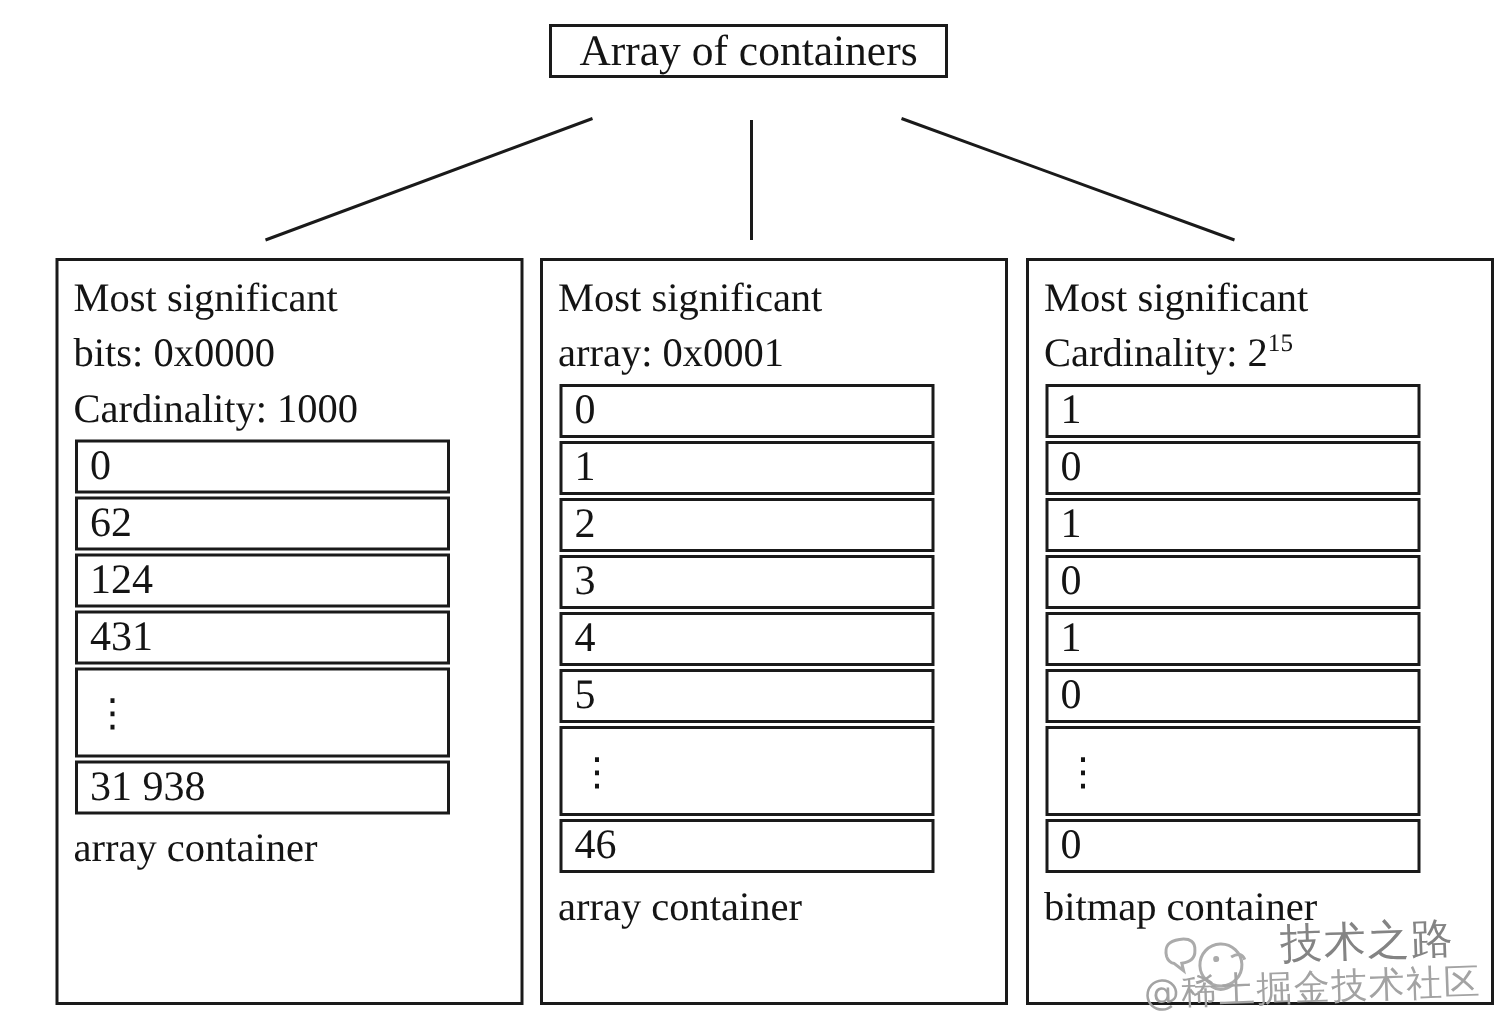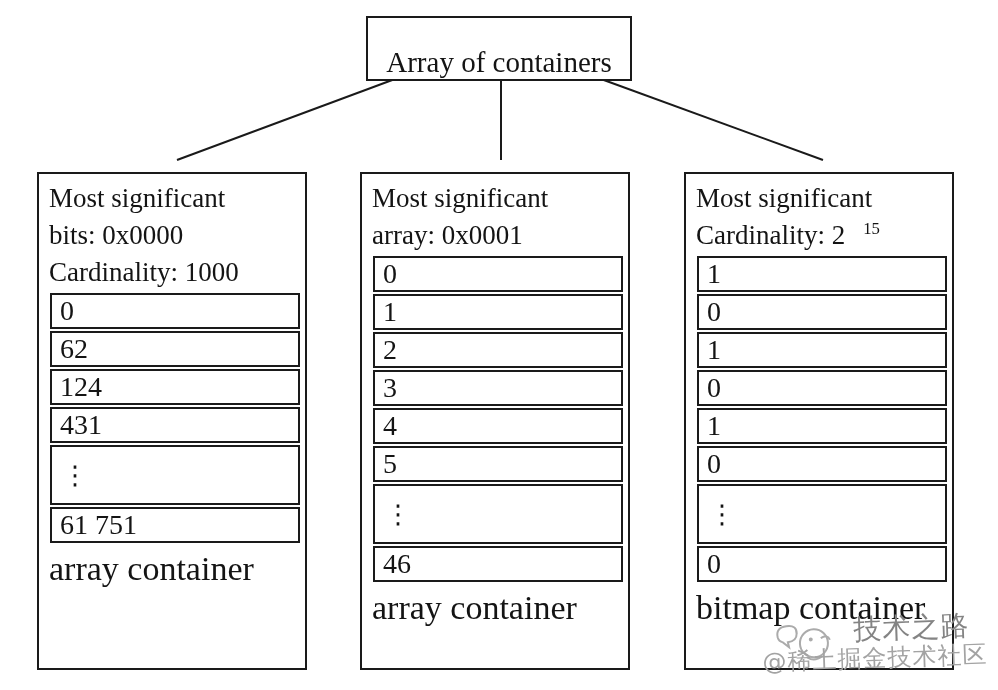--- a/index.html
+++ b/index.html
@@ -8,50 +8,50 @@
     width: 998px;
     height: 690px;
     background: #ffffff;
     font-family: "Liberation Serif", "DejaVu Serif", serif;
     color: #141414;
     overflow: hidden;
   }
   .title-box {
     position: absolute;
     left: 366px; top: 16px;
-    width: 266px; height: 65px;
+    width: 266px; height: 36px;
     border: 2px solid #1a1a1a;
     box-sizing: border-box;
-    display: flex; align-items: flex-end; justify-content: center;
+    display: flex; align-items: center; justify-content: center;
     font-size: 29px;
     background: #ffffff;
   }
   .connectors {
     position: absolute; left: 0; top: 0;
     width: 998px; height: 690px;
     pointer-events: none;
   }
   .container-box {
     position: absolute;
     top: 172px;
-    width: 270px; height: 498px;
+    width: 312px; height: 498px;
     border: 2px solid #1a1a1a;
     box-sizing: border-box;
     background: #ffffff;
   }
   .box-left   { left: 37px; }
   .box-middle { left: 360px; }
   .box-right  { left: 684px; }
   .box-header {
     padding: 6px 6px 0 10px;
     font-size: 27px;
     line-height: 37px;
     white-space: nowrap;
   }
-  .box-header sup { font-size: 0.62em; vertical-align: super; line-height: 0; margin-left: 18px; }
+  .box-header sup { font-size: 0.62em; vertical-align: super; line-height: 0; }
   .rows {
     margin: 2px 0 0 11px;
     width: 250px;
   }
   .row {
     box-sizing: border-box;
     height: 36px;
     margin-bottom: 2px;
     border: 2px solid #1a1a1a;
     font-size: 28px;
@@ -62,21 +62,21 @@
   }
   .row.dots {
     height: 60px;
     font-size: 26px;
     line-height: 58px;
     padding-left: 10px;
   }
   .box-label {
     margin-top: 7px;
     padding-left: 10px;
-    font-size: 34px;
+    font-size: 27px;
     white-space: nowrap;
   }
   .watermark {
     position: absolute;
     left: 762px; top: 604px;
     width: 236px; height: 80px;
     transform: rotate(-2deg);
     pointer-events: none;
   }
   .watermark .wm-line1 {
@@ -113,21 +113,21 @@
       <div>Most significant</div>
       <div>bits: 0x0000</div>
       <div><span>Cardinality: 1000</span><sup></sup></div>
     </div>
     <div class="rows">
         <div class="row">0</div>
         <div class="row">62</div>
         <div class="row">124</div>
         <div class="row">431</div>
         <div class="row dots">⋮</div>
-        <div class="row">61 751</div>
+        <div class="row">31 938</div>
       </div>
     <div class="box-label">array container</div>
   </div>
 
   <div class="container-box box-middle">
     <div class="box-header">
       <div>Most significant</div>
       <div>array: 0x0001</div>
     </div>
     <div class="rows">

